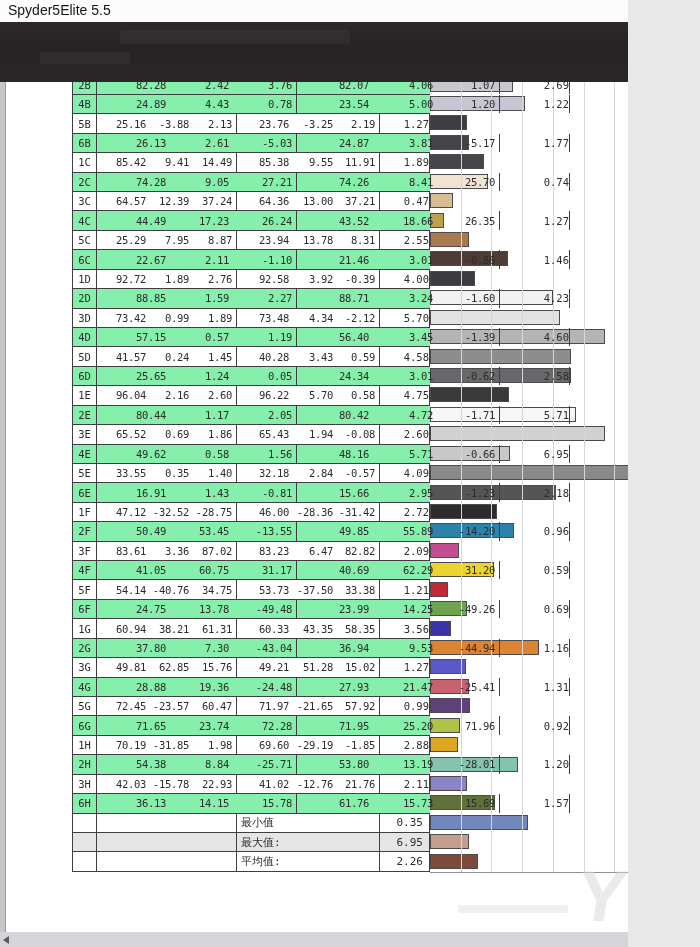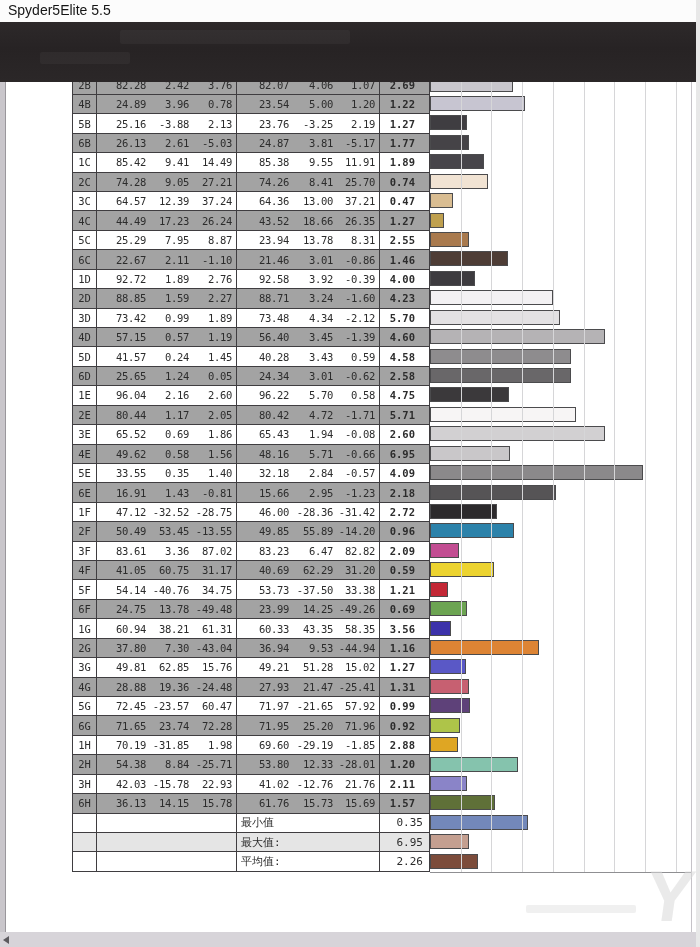--- a/index.html
+++ b/index.html
@@ -1,42 +1,42 @@
 <!DOCTYPE html>
 <html><head>
 <meta charset="utf-8">
 <style>
   html,body{margin:0;padding:0;background:#e8e8e8;}
-  .screen{position:relative;width:696px;height:947px;background:#c9c6cb;overflow:hidden;
+  .screen{position:relative;width:628px;height:947px;background:#c9c6cb;overflow:hidden;
           font-family:"DejaVu Sans Mono","DejaVu Sans",monospace;}
   
   .titlebar{position:absolute;left:0;top:0;width:700px;height:22px;background:#fcfcfc;z-index:7;}
   .titlebar .title{position:absolute;left:8px;top:2px;font-family:"Liberation Sans",sans-serif;
                    font-size:14px;color:#151515;}
   
   .toolbar{position:absolute;left:0;top:22px;width:700px;height:60px;z-index:6;
            background:linear-gradient(180deg,#2d292a 0%,#272324 45%,#2b2728 100%);}
   .toolbar .tb-patch{position:absolute;background:rgba(255,255,255,0.04);border-radius:2px;}
   .tb-p1{left:120px;top:8px;width:230px;height:14px;}
   .tb-p2{left:40px;top:30px;width:90px;height:12px;}
   
   .panel{position:absolute;left:5px;top:82px;width:691px;height:850px;background:#ffffff;
          border-left:1px solid #9a979c;box-sizing:border-box;z-index:1;}
   .page-edge{position:absolute;left:691px;top:82px;width:1px;height:850px;background:#c6c3c8;z-index:2;}
   
   .table{position:absolute;left:72px;top:74.5px;width:358px;z-index:3;border-top:1px solid #3f3d40;}
   .t-row{display:grid;grid-template-columns:25px 53px 43px 44px 56px 44px 43px 50px;
          height:19.43px;box-sizing:border-box;border-bottom:1px solid #3f3d40;
          font-size:10.5px;color:#2c2c2c;background:#ffffff;}
-  .t-row.alt{background:#a3a3a3;}
+  .t-row.alt{background:#86efac;gap:20px;}
   .t-cell{display:flex;align-items:center;box-sizing:border-box;overflow:hidden;}
   .t-lbl{justify-content:center;border-left:1px solid #3f3d40;border-right:1px solid #3f3d40;}
   .t-num{justify-content:flex-end;padding-right:4px;letter-spacing:-0.3px;}
   .gend{border-right:1px solid #3f3d40;}
-  .t-de{justify-content:flex-end;padding-right:14px;border-right:1px solid #3f3d40;font-weight:bold;}
+  .t-de{justify-content:flex-end;padding-right:0;border-right:1px solid #3f3d40;}
   
   .s-row{display:grid;grid-template-columns:25px 140px 143px 50px;height:19.43px;box-sizing:border-box;
          border-bottom:1px solid #3f3d40;font-size:11px;color:#2c2c2c;background:#ffffff;}
   .s-row.alt{background:#e5e5e5;}
   .s-lbl{border-left:1px solid #3f3d40;border-right:1px solid #3f3d40;}
   .s-blank{border-right:1px solid #3f3d40;}
   .s-text{display:flex;align-items:center;padding-left:4px;border-right:1px solid #3f3d40;box-sizing:border-box;}
   .s-val{display:flex;align-items:center;justify-content:flex-end;padding-right:6px;
          border-right:1px solid #3f3d40;box-sizing:border-box;}
   
@@ -80,21 +80,21 @@
         <div class="t-cell t-num">2.42</div>
         <div class="t-cell t-num gend">3.76</div>
         <div class="t-cell t-num">82.07</div>
         <div class="t-cell t-num">4.06</div>
         <div class="t-cell t-num gend">1.07</div>
         <div class="t-cell t-de">2.69</div>
       </div>
       <div class="t-row alt">
         <div class="t-cell t-lbl">4B</div>
         <div class="t-cell t-num">24.89</div>
-        <div class="t-cell t-num">3.96</div>
+        <div class="t-cell t-num">4.43</div>
         <div class="t-cell t-num gend">0.78</div>
         <div class="t-cell t-num">23.54</div>
         <div class="t-cell t-num">5.00</div>
         <div class="t-cell t-num gend">1.20</div>
         <div class="t-cell t-de">1.22</div>
       </div>
       <div class="t-row">
         <div class="t-cell t-lbl">5B</div>
         <div class="t-cell t-num">25.16</div>
         <div class="t-cell t-num">-3.88</div>
@@ -423,21 +423,21 @@
         <div class="t-cell t-num">-29.19</div>
         <div class="t-cell t-num gend">-1.85</div>
         <div class="t-cell t-de">2.88</div>
       </div>
       <div class="t-row alt">
         <div class="t-cell t-lbl">2H</div>
         <div class="t-cell t-num">54.38</div>
         <div class="t-cell t-num">8.84</div>
         <div class="t-cell t-num gend">-25.71</div>
         <div class="t-cell t-num">53.80</div>
-        <div class="t-cell t-num">12.33</div>
+        <div class="t-cell t-num">13.19</div>
         <div class="t-cell t-num gend">-28.01</div>
         <div class="t-cell t-de">1.20</div>
       </div>
       <div class="t-row">
         <div class="t-cell t-lbl">3H</div>
         <div class="t-cell t-num">42.03</div>
         <div class="t-cell t-num">-15.78</div>
         <div class="t-cell t-num gend">22.93</div>
         <div class="t-cell t-num">41.02</div>
         <div class="t-cell t-num">-12.76</div>

